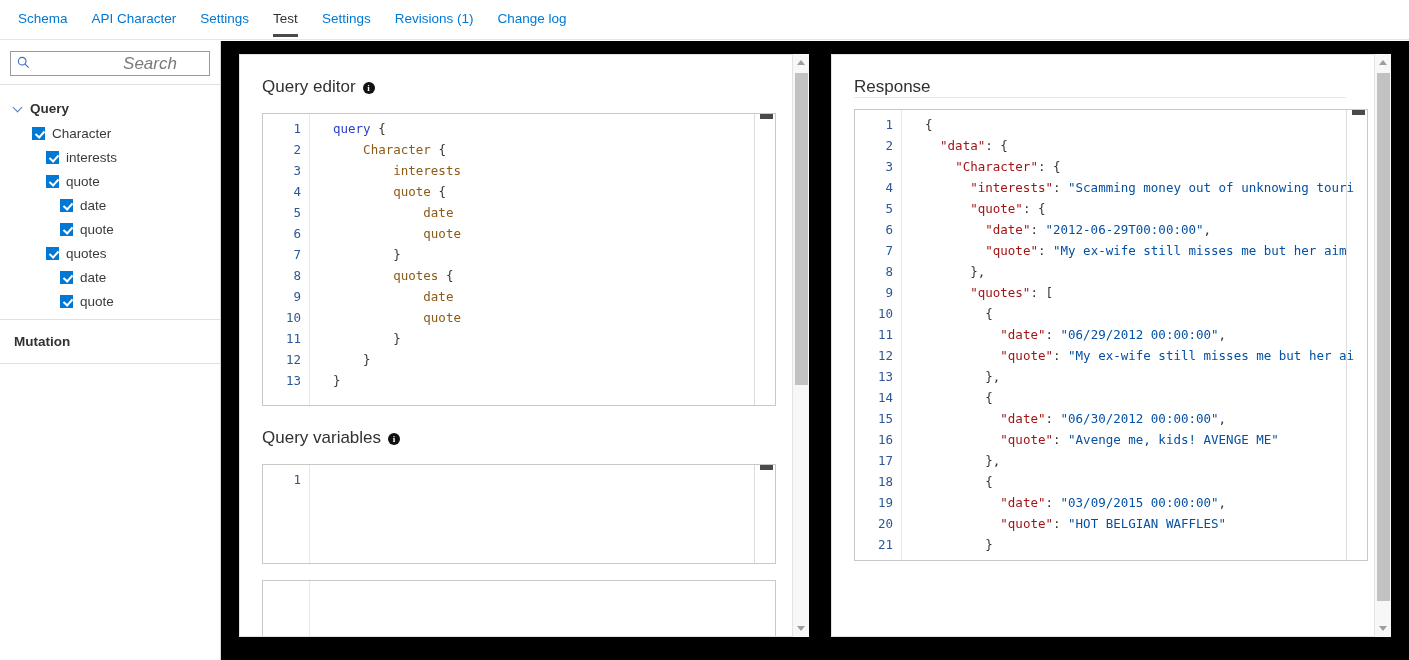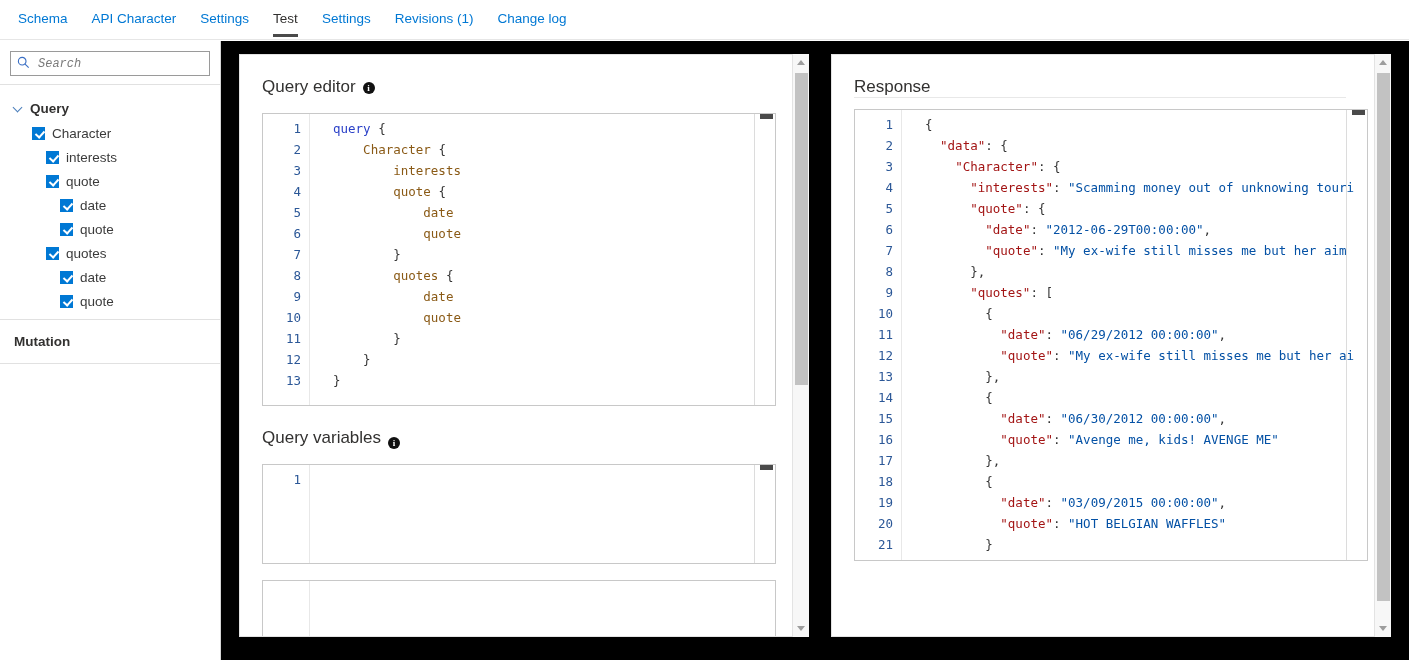--- a/index.html
+++ b/index.html
@@ -37,22 +37,23 @@
     background:#ffffff;border-right:1px solid #d6d6d6;overflow:hidden;
   }
   .search-wrap{padding:10px 10px 8px 10px;}
   .search-box{
     display:flex;align-items:center;gap:6px;
     height:23px;border:1px solid #9a9a9a;background:#fff;padding:0 6px;
   }
   .search-icon{flex:0 0 auto;display:block;}
   .search-input{
     border:0;outline:0;flex:1 1 auto;height:19px;
-    font-family:Liberation Mono, monospace;font-style:italic;font-size:12px;color:#6b6b6b;
+    font-family:Liberation Sans, sans-serif;font-style:italic;font-size:17px;color:#6b6b6b;
     background:transparent;
+    text-align:center;
   }
   .search-input::placeholder{color:#7a7a7a;font-style:italic;}
 
   .sep{height:1px;background:#e1e1e1;margin:0;}
 
   .group{padding:12px 0 6px 0;}
   .group-head{
     display:flex;align-items:center;gap:6px;padding-left:14px;
     font-weight:bold;font-size:13.5px;color:#323130;cursor:pointer;height:22px;
   }
@@ -258,21 +259,21 @@
           <span class="info-icon">i</span>
         </div>
 
         <div class="editor" style="width:514px;height:293px;">
           <div class="gutterline" style="left:46px;"></div>
           <div class="rail" style="right:20px;"></div>
           <div class="rail-mark" style="right:2px;"></div>
           <div class="code code-rows" id="gql-code"><div class="row"><div class="ln">1</div><div class="src"><span class="tok-key">query</span><span class="tok-punc"> </span><span class="tok-punc">{</span></div></div><div class="row"><div class="ln">2</div><div class="src">    <span class="tok-field">Character</span><span class="tok-punc"> </span><span class="tok-punc">{</span></div></div><div class="row"><div class="ln">3</div><div class="src">        <span class="tok-field">interests</span></div></div><div class="row"><div class="ln">4</div><div class="src">        <span class="tok-field">quote</span><span class="tok-punc"> </span><span class="tok-punc">{</span></div></div><div class="row"><div class="ln">5</div><div class="src">            <span class="tok-field">date</span></div></div><div class="row"><div class="ln">6</div><div class="src">            <span class="tok-field">quote</span></div></div><div class="row"><div class="ln">7</div><div class="src">        <span class="tok-punc">}</span></div></div><div class="row"><div class="ln">8</div><div class="src">        <span class="tok-field">quotes</span><span class="tok-punc"> </span><span class="tok-punc">{</span></div></div><div class="row"><div class="ln">9</div><div class="src">            <span class="tok-field">date</span></div></div><div class="row"><div class="ln">10</div><div class="src">            <span class="tok-field">quote</span></div></div><div class="row"><div class="ln">11</div><div class="src">        <span class="tok-punc">}</span></div></div><div class="row"><div class="ln">12</div><div class="src">    <span class="tok-punc">}</span></div></div><div class="row"><div class="ln">13</div><div class="src"><span class="tok-punc">}</span></div></div></div>
         </div>
 
-        <div class="section-title" style="padding-top:22px;align-items:flex-end;">
+        <div class="section-title" style="padding-top:22px;">
           <span>Query variables</span>
           <span class="info-icon">i</span>
         </div>
 
         <div class="editor" style="width:514px;height:100px;">
           <div class="gutterline" style="left:46px;"></div>
           <div class="rail" style="right:20px;"></div>
           <div class="rail-mark" style="right:2px;"></div>
           <div class="code code-rows" id="vars-code"><div class="row"><div class="ln">1</div><div class="src"></div></div></div>
         </div>

